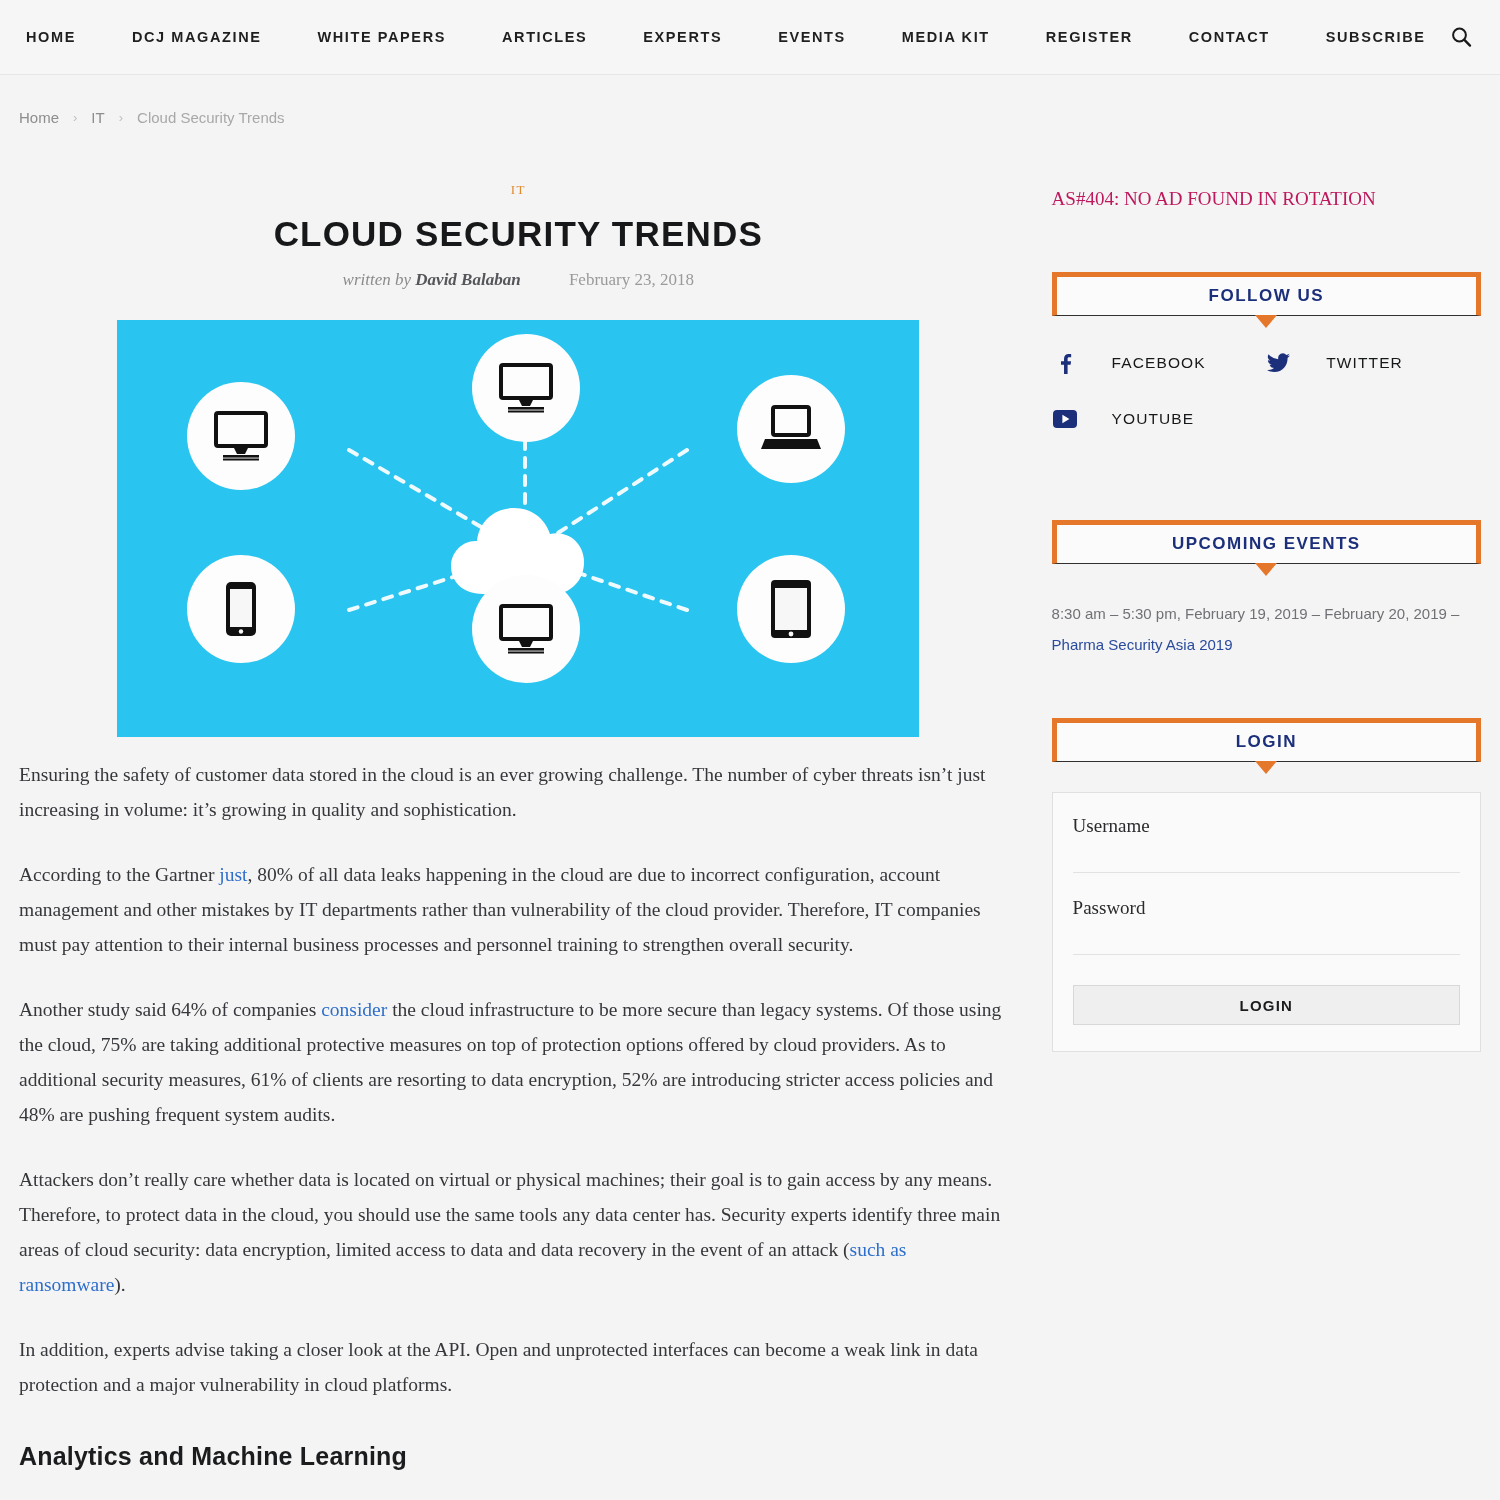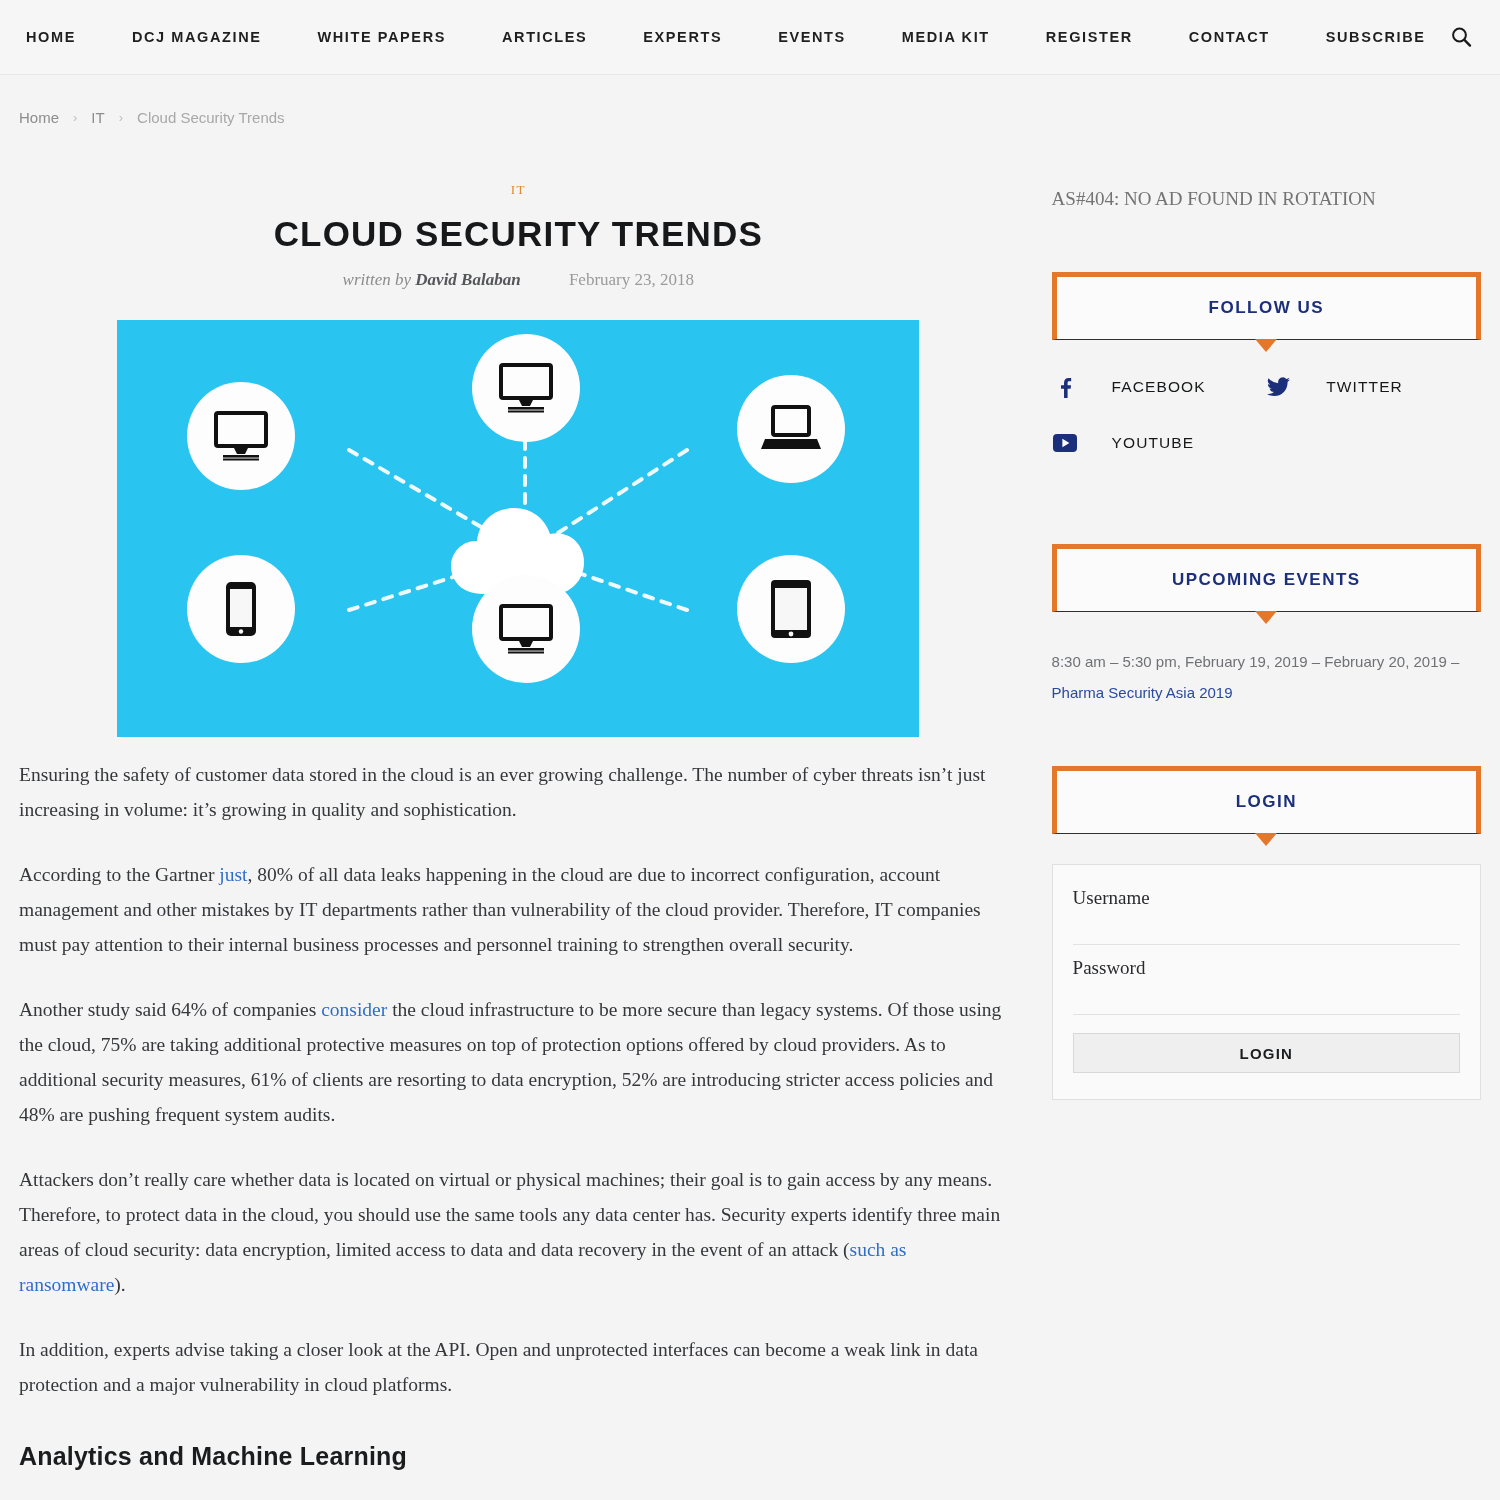--- a/index.html
+++ b/index.html
@@ -121,33 +121,33 @@
     font-weight:700;
     color:#1b1c1e;
     margin:40px 0 24px 0;
     letter-spacing:0.2px;
   }
 
   
   .ad-notice {
     font-family:"Liberation Serif", serif;
     font-size:19px;
-    color:#737373;
+    color:#be185d;
     margin-bottom:62px;
     cursor:pointer;
     text-decoration:none;
     display:block;
   }
   .widget { margin-bottom:58px; }
   .widget-head {
     position:relative;
     border:5px solid #e4772a;
     border-bottom:1px solid #303030;
     background:#fbfbfb;
-    height:68px;
+    height:44px;
     display:flex; align-items:center; justify-content:center;
     margin-bottom:0;
   }
   .widget-head .wt {
     font-size:17px;
     font-weight:700;
     letter-spacing:1.5px;
     color:#1c2f7a;
     text-transform:uppercase;
   }
@@ -192,21 +192,21 @@
     color:#6f7175;
   }
   .event a { color:#2a4a9e; text-decoration:none; }
 
   .login-box {
     border:1px solid #e0e0e0;
     background:#fafafa;
     padding:22px 20px 26px 20px;
     margin-top:30px;
   }
-  .field { margin-bottom:12px; }
+  .field { margin-bottom:24px; }
   .field label {
     display:block;
     font-family:"Liberation Serif", serif;
     font-size:19px;
     color:#2a2b2e;
     margin-bottom:6px;
   }
   .field input {
     width:100%;
     height:30px;

